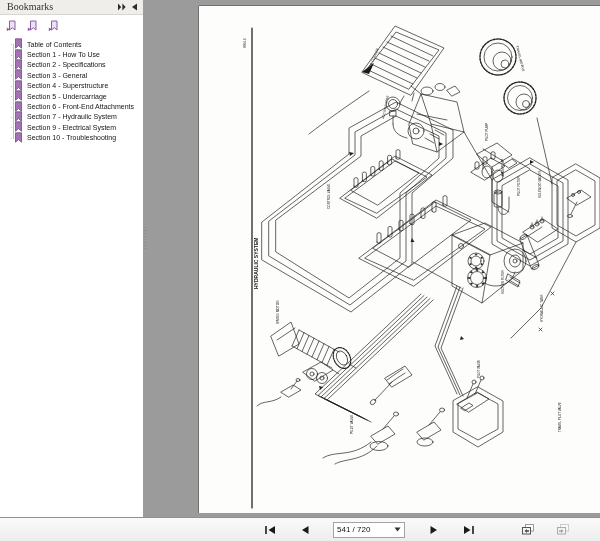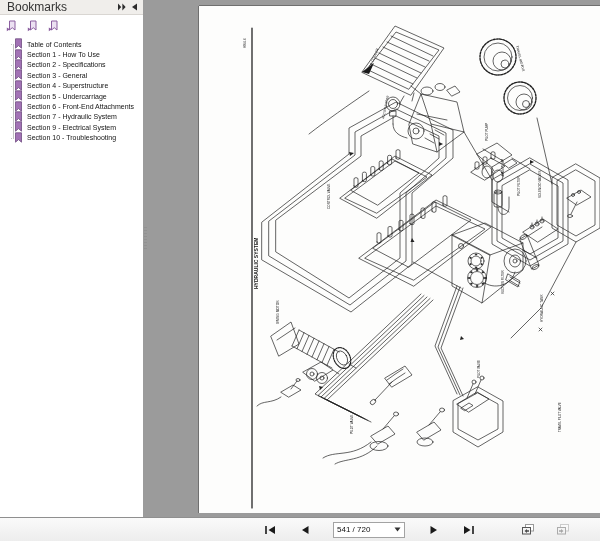--- a/index.html
+++ b/index.html
@@ -2,21 +2,21 @@
 <html><head>
 <meta charset="utf-8">
 <style>
   html,body{margin:0;padding:0;background:#777;}
   .app{position:relative;width:600px;height:541px;overflow:hidden;background:#9b9b9b;
        font-family:"Liberation Sans",sans-serif;-webkit-font-smoothing:antialiased;}
   
   .sidebar{position:absolute;left:0;top:0;width:143px;height:517px;background:#ffffff;z-index:2;}
   .sb-header{height:14px;background:#f0eeeb;border-bottom:1px solid #d9d6d2;
              display:flex;align-items:center;padding:0 5px 0 7px;}
-  .sb-title{font-size:12px;color:#333;flex:1;line-height:14px;}
+  .sb-title{font-size:10px;color:#333;flex:1;line-height:14px;font-family:Liberation Serif, serif;}
   .sb-hicon{display:flex;align-items:center;margin-left:4px;}
   .sb-tools{display:flex;gap:9px;padding:3px 0 2px 6px;align-items:center;}
   .bm-list{position:relative;margin-top:1px;}
   .bm-tree{position:absolute;left:13px;top:5px;height:94px;border-left:1px solid #c3c3c3;}
   .bm-row{display:flex;align-items:center;height:10.4px;position:relative;padding-left:14px;cursor:default;}
   .bm-row::before{content:"";position:absolute;left:11px;top:50%;width:3px;border-top:1px dotted #c3c3c3;}
   .bm-ico{flex:0 0 auto;margin-right:4px;position:relative;z-index:1;}
   .bm-label{font-size:7px;color:#141414;white-space:nowrap;}
   .splitter-dots{position:absolute;left:144px;top:227px;width:3px;height:22px;z-index:3;
       background:repeating-linear-gradient(#8a8a8a 0 1px,transparent 1px 3px);opacity:.55;}

